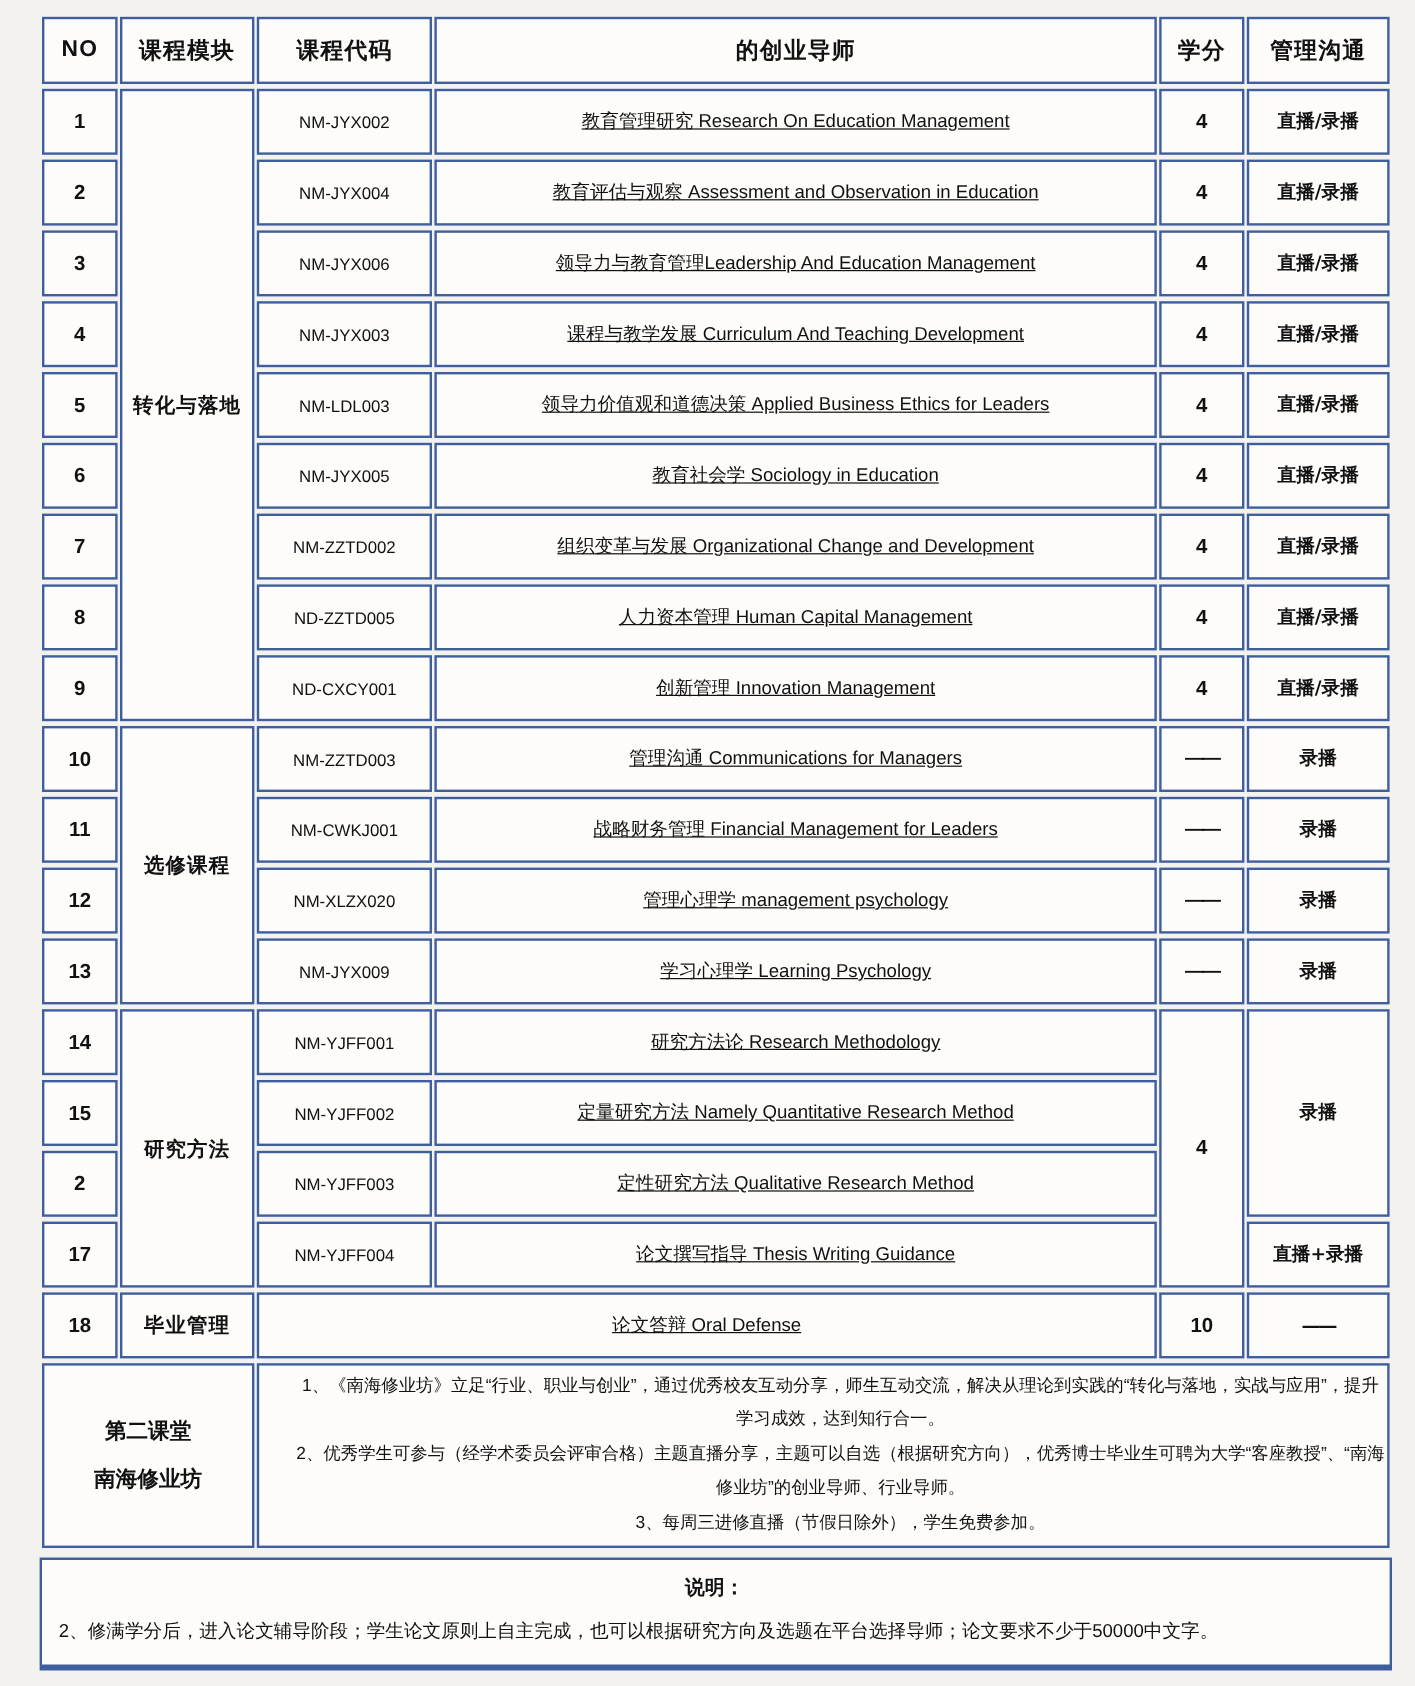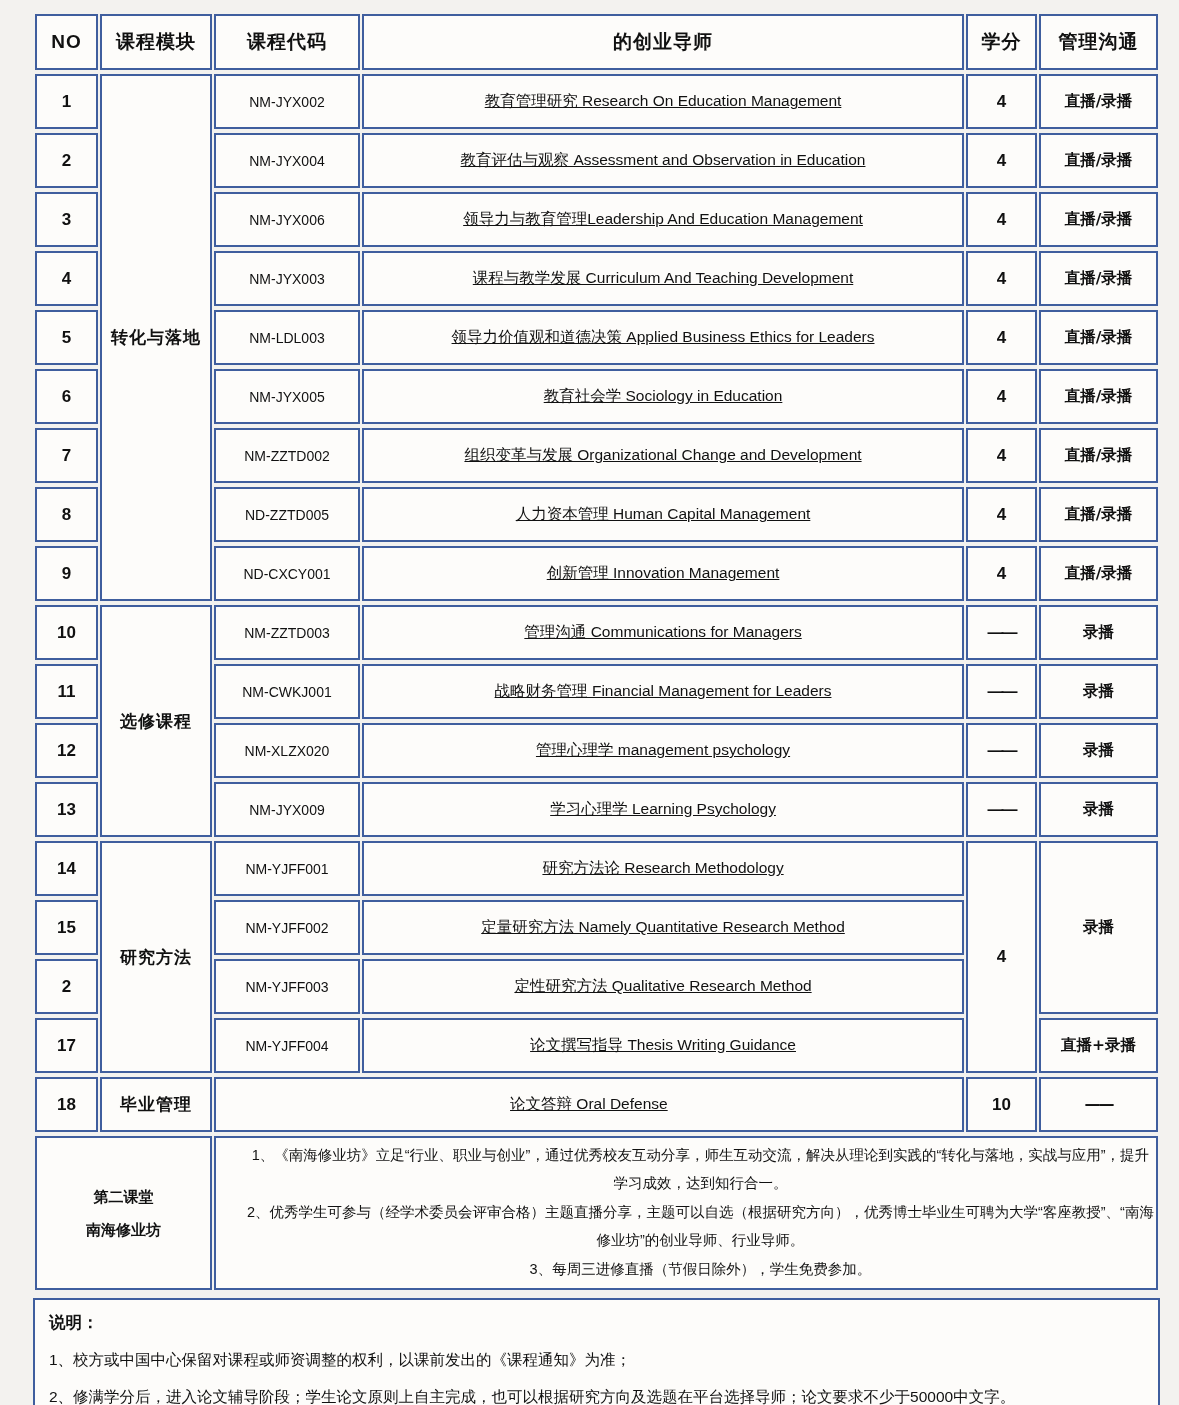--- a/index.html
+++ b/index.html
@@ -66,21 +66,21 @@
     font-family: "DejaVu Serif", serif;
     font-weight: bold;
   }
   td.dash-cell {
     font-size: 16px;
     letter-spacing: -2px;
   }
   td.sc-label-cell {
     height: 150px;
     font-weight: bold;
-    font-size: 15px;
+    font-size: 18px;
     line-height: 2.2;
   }
   td.sc-content-cell {
     text-align: left;
     padding: 8px 16px 8px 18px;
     font-size: 14.5px;
     line-height: 1.9;
   }
   .sc-item { margin: 2px 0; padding-left: 29px; }
   .notes-box {
@@ -89,20 +89,21 @@
     box-sizing: border-box;
     border: 2px solid #3f5e9e;
     border-bottom-width: 5px;
     background: #fdfcfa;
     padding: 12px 16px 16px 14px;
   }
   .notes-title {
     font-weight: bold;
     font-size: 16.5px;
     margin-bottom: 4px;
+    text-align: center;
   }
   .notes-item {
     font-size: 15.5px;
     margin-top: 15px;
     line-height: 1.4;
   }
 </style>
 </head>
 <body>
 
@@ -265,18 +266,17 @@
         <div class="sc-item">1、《南海修业坊》立足“行业、职业与创业”，通过优秀校友互动分享，师生互动交流，解决从理论到实践的“转化与落地，实战与应用”，提升学习成效，达到知行合一。</div>
         <div class="sc-item">2、优秀学生可参与（经学术委员会评审合格）主题直播分享，主题可以自选（根据研究方向），优秀博士毕业生可聘为大学“客座教授”、“南海修业坊”的创业导师、行业导师。</div>
         <div class="sc-item">3、每周三进修直播（节假日除外），学生免费参加。</div>
       </td>
     </tr>
   </tbody>
     </table>
 
   <div class="notes-box">
     <div class="notes-title">说明：</div>
-    <div class="notes-item">1、校方或中国中心保留对课程或师资调整的权利，以课前发出的《课程通知》为准；</div>
     <div class="notes-item">2、修满学分后，进入论文辅导阶段；学生论文原则上自主完成，也可以根据研究方向及选题在平台选择导师；论文要求不少于50000中文字。</div>
 
   </div>
 
 </div>
 
 </body></html>

